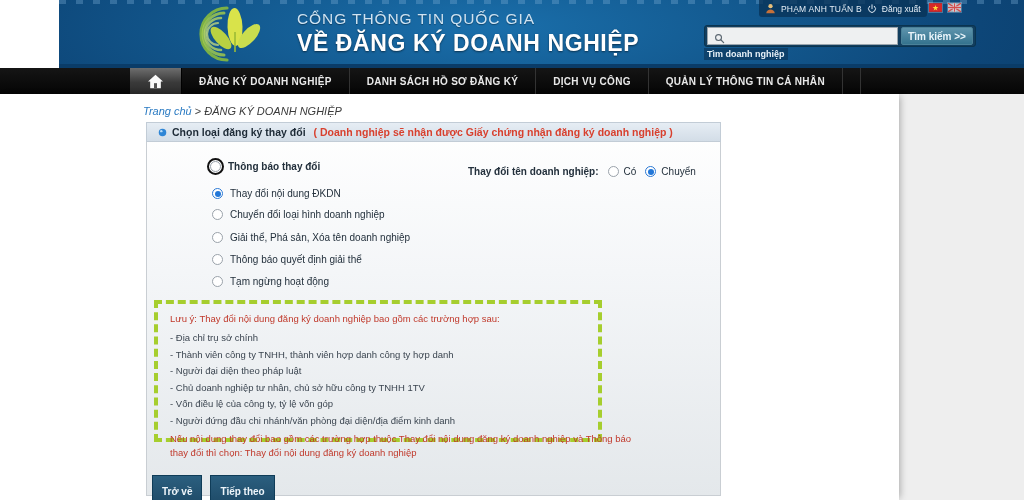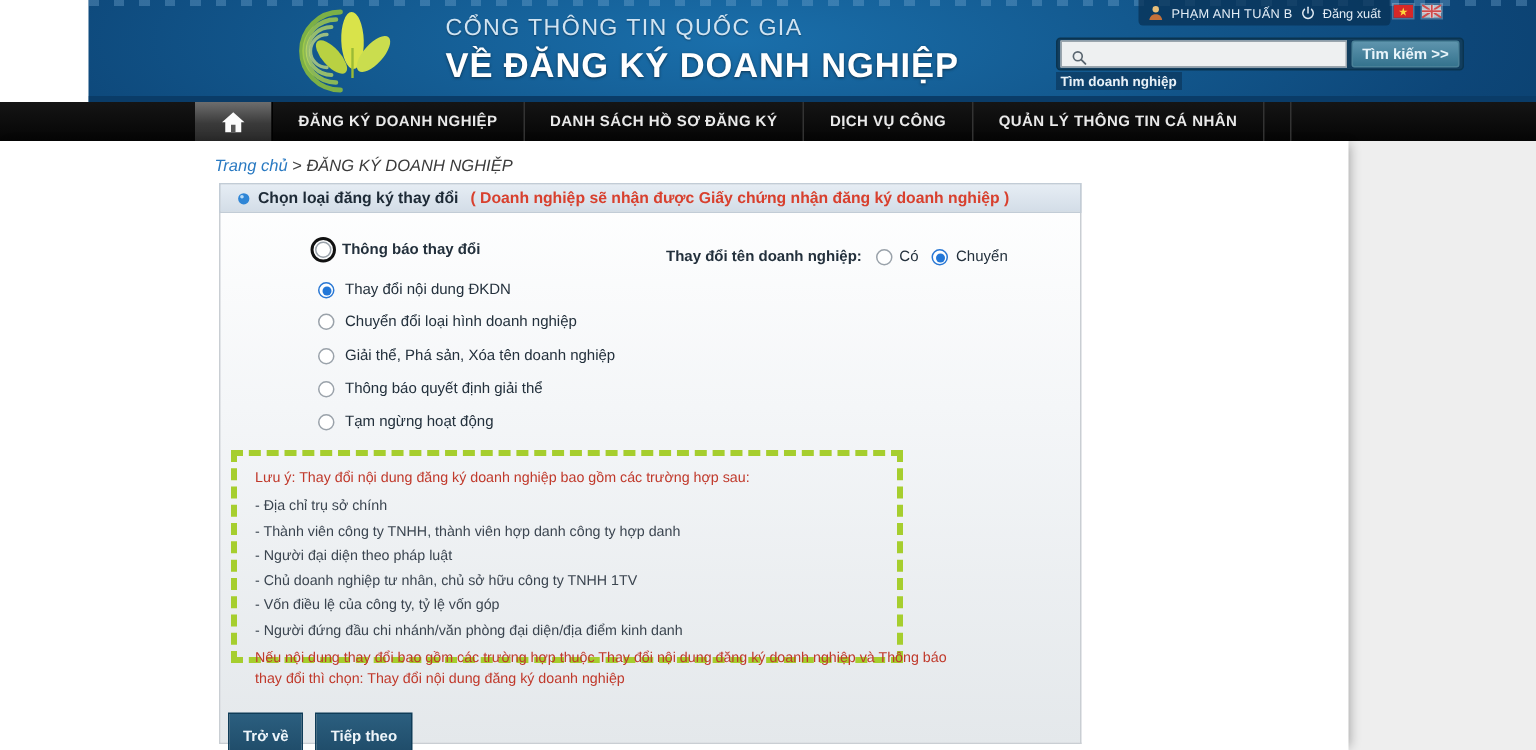--- a/index.html
+++ b/index.html
@@ -144,21 +144,21 @@
     border:1px solid #9aa2aa; background:#fff; flex:none;
     display:flex; align-items:center; justify-content:center;
     cursor:pointer;
   }
   .rad.on { border-color:#2a78d4; background:#ffffff; }
   .rad.on:after { content:""; width:6px; height:6px; border-radius:50%; background:#2277d8; }
   .rad.focus { outline:2px solid #111; outline-offset:1px; }
   .opt-label { font-size:10px; color:#23303c; white-space:nowrap; }
   .opt-label.b { font-weight:bold; }
 
-  .right-group { position:absolute; left:444px; top:166px; display:flex; align-items:center; gap:9px;}
+  .right-group { position:absolute; left:468px; top:166px; display:flex; align-items:center; gap:9px;}
   .right-group .rg-title { font-size:10px; font-weight:bold; color:#23303c; }
   .rg-opt { display:flex; align-items:center; gap:5px; }
 
   
   .note-box {
     position:absolute; left:154px; top:300px; width:448px; height:142px;
     border:4px dashed #a6ce2e;
     background: transparent;
   }
   .note-inner { position:absolute; left:170px; top:313px; width:430px; }

